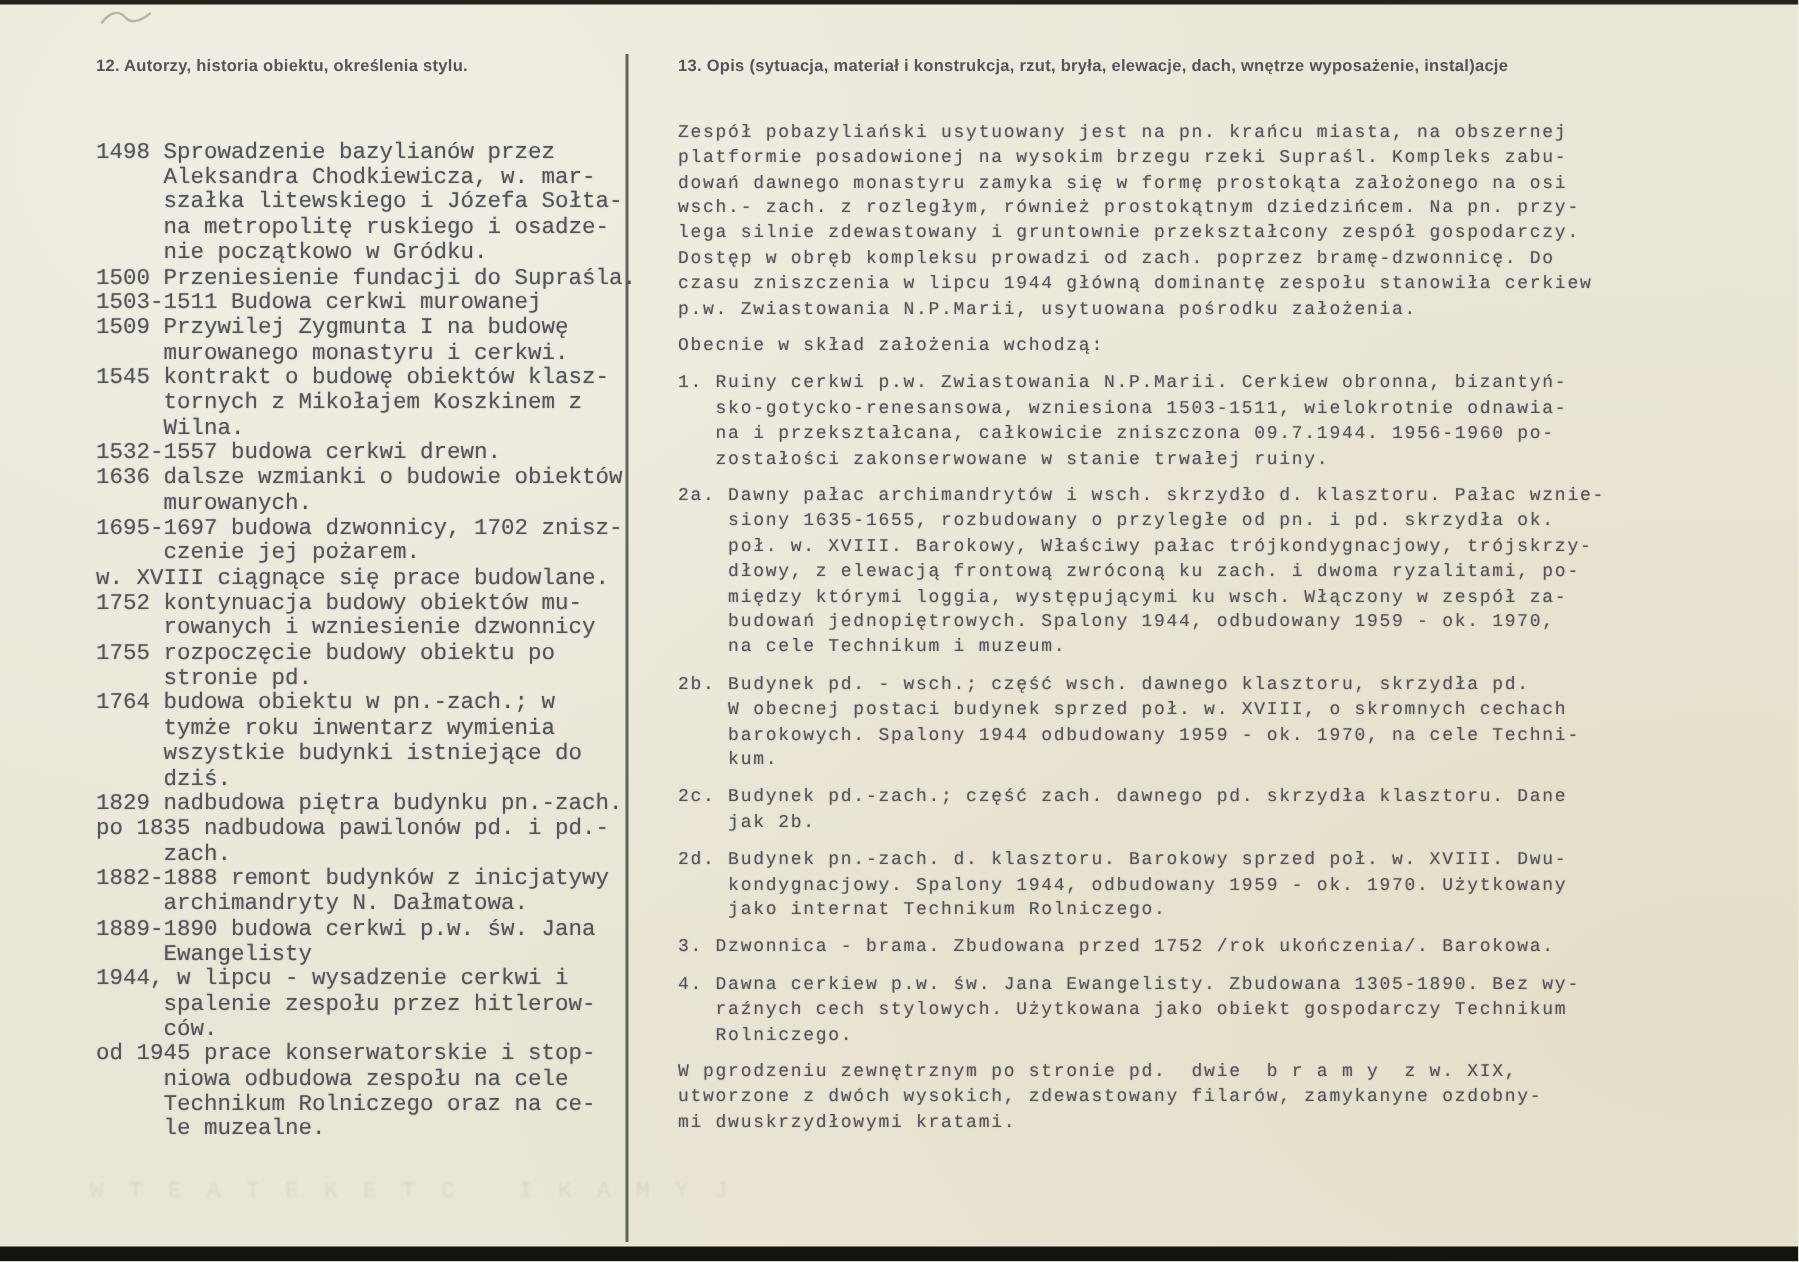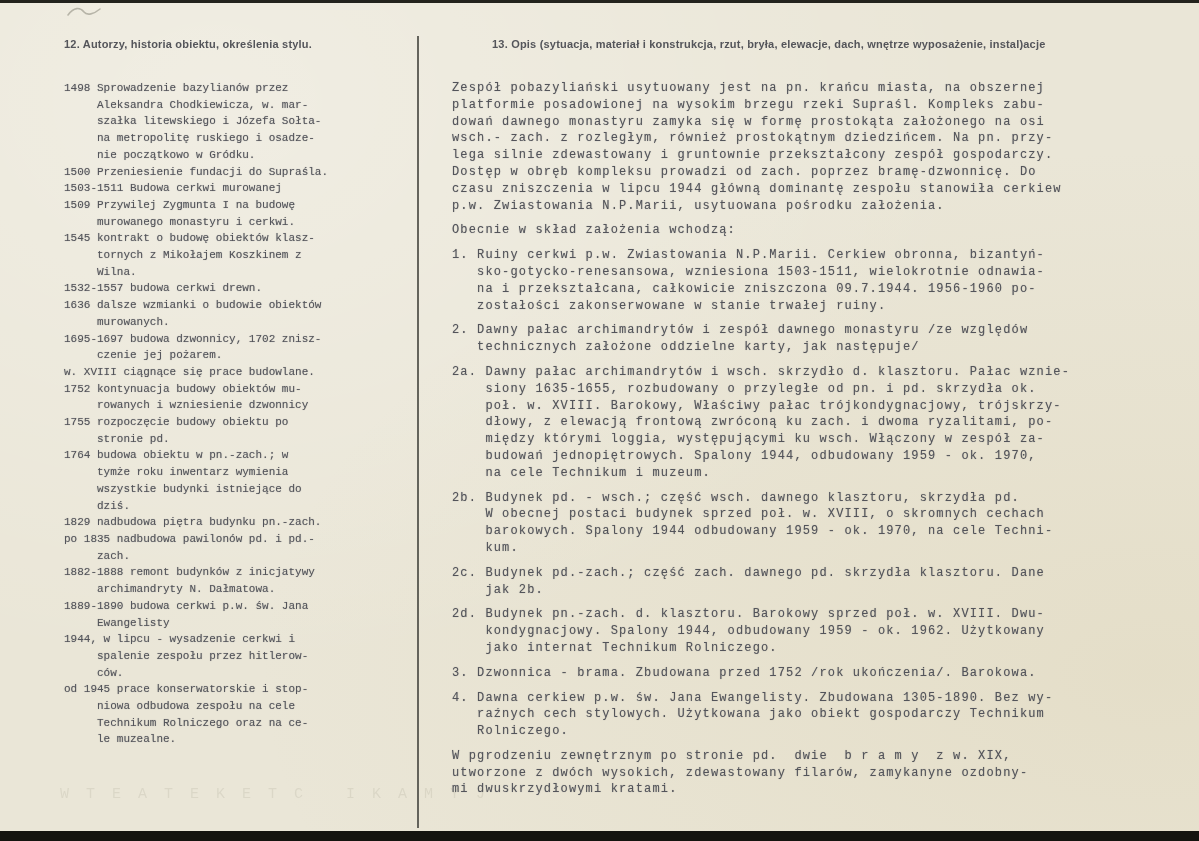--- a/index.html
+++ b/index.html
@@ -28,39 +28,39 @@
   .col-header {
     position: absolute;
     font-family: "Liberation Sans", sans-serif;
     font-size: 11px;
     font-weight: bold;
     letter-spacing: 0.2px;
     color: #54555a;
     white-space: nowrap;
   }
   .col-header.left  { left: 64px;  top: 38px; }
-  .col-header.right { left: 452px; top: 38px; margin-left: 40px; }
+  .col-header.right { left: 452px; top: 38px; }
   .divider {
     position: absolute;
     left: 417px; top: 36px;
     width: 2px; height: 792px;
     background: #4c4c45;
     opacity: 0.85;
   }
   pre.typed {
     margin: 0;
     font-family: "Liberation Mono", "DejaVu Sans Mono", monospace;
     white-space: pre;
     color: #53545a;
     text-shadow: 0 0 1px rgba(83,84,90,0.45);
   }
   .left-text {
     position: absolute;
-    left: 64px; top: 80px;
-    font-size: 11px;
+    left: 64px; top: 94px;
+    font-size: 15px;
     line-height: 16.7px;
   }
   .right-text {
     position: absolute;
     left: 452px; top: 80px;
     width: 735px;
   }
   .right-text pre.typed {
     font-size: 12px;
     line-height: 16.8px;
@@ -146,37 +146,35 @@
 wsch.- zach. z rozległym, również prostokątnym dziedzińcem. Na pn. przy-
 lega silnie zdewastowany i gruntownie przekształcony zespół gospodarczy.
 Dostęp w obręb kompleksu prowadzi od zach. poprzez bramę-dzwonnicę. Do
 czasu zniszczenia w lipcu 1944 główną dominantę zespołu stanowiła cerkiew
 p.w. Zwiastowania N.P.Marii, usytuowana pośrodku założenia.</pre>
       <pre class="typed">Obecnie w skład założenia wchodzą:</pre>
       <pre class="typed">1. Ruiny cerkwi p.w. Zwiastowania N.P.Marii. Cerkiew obronna, bizantyń-
    sko-gotycko-renesansowa, wzniesiona 1503-1511, wielokrotnie odnawia-
    na i przekształcana, całkowicie zniszczona 09.7.1944. 1956-1960 po-
    zostałości zakonserwowane w stanie trwałej ruiny.</pre>
-      <pre class="typed">2. Dawny pałac archimandrytów i zespół dawnego monastyru /ze względów
-   technicznych założone oddzielne karty, jak następuje/</pre>
       <pre class="typed">2a. Dawny pałac archimandrytów i wsch. skrzydło d. klasztoru. Pałac wznie-
     siony 1635-1655, rozbudowany o przyległe od pn. i pd. skrzydła ok.
     poł. w. XVIII. Barokowy, Właściwy pałac trójkondygnacjowy, trójskrzy-
     dłowy, z elewacją frontową zwróconą ku zach. i dwoma ryzalitami, po-
     między którymi loggia, występującymi ku wsch. Włączony w zespół za-
     budowań jednopiętrowych. Spalony 1944, odbudowany 1959 - ok. 1970,
     na cele Technikum i muzeum.</pre>
       <pre class="typed">2b. Budynek pd. - wsch.; część wsch. dawnego klasztoru, skrzydła pd.
     W obecnej postaci budynek sprzed poł. w. XVIII, o skromnych cechach
     barokowych. Spalony 1944 odbudowany 1959 - ok. 1970, na cele Techni-
     kum.</pre>
       <pre class="typed">2c. Budynek pd.-zach.; część zach. dawnego pd. skrzydła klasztoru. Dane
     jak 2b.</pre>
       <pre class="typed">2d. Budynek pn.-zach. d. klasztoru. Barokowy sprzed poł. w. XVIII. Dwu-
-    kondygnacjowy. Spalony 1944, odbudowany 1959 - ok. 1962. Użytkowany
+    kondygnacjowy. Spalony 1944, odbudowany 1959 - ok. 1970. Użytkowany
     jako internat Technikum Rolniczego.</pre>
       <pre class="typed">3. Dzwonnica - brama. Zbudowana przed 1752 /rok ukończenia/. Barokowa.</pre>
       <pre class="typed">4. Dawna cerkiew p.w. św. Jana Ewangelisty. Zbudowana 1305-1890. Bez wy-
    raźnych cech stylowych. Użytkowana jako obiekt gospodarczy Technikum
    Rolniczego.</pre>
       <pre class="typed">W pgrodzeniu zewnętrznym po stronie pd.  dwie  b r a m y  z w. XIX,
 utworzone z dwóch wysokich, zdewastowany filarów, zamykanyne ozdobny-
 mi dwuskrzydłowymi kratami.</pre>
     </div>
 

